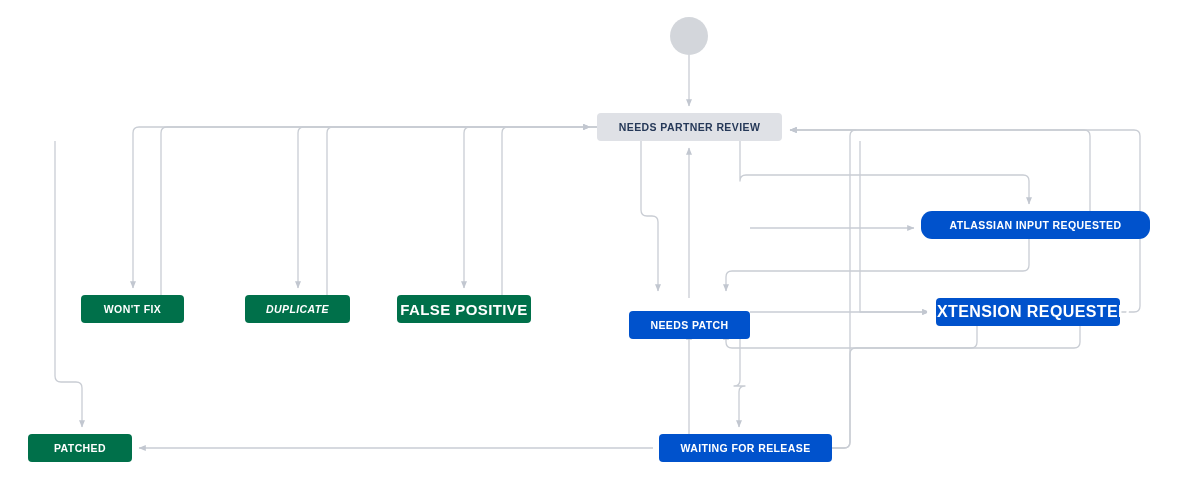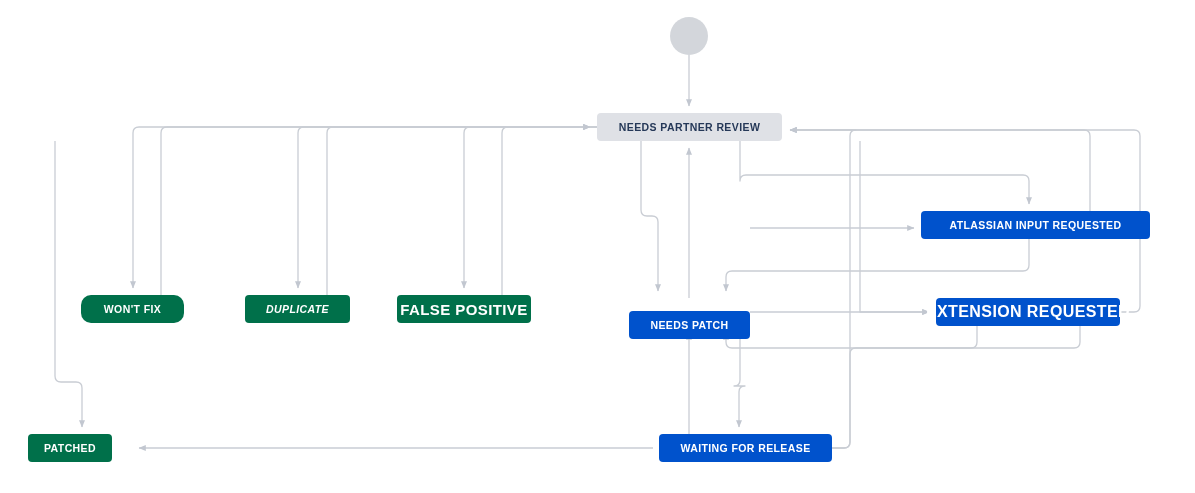--- a/index.html
+++ b/index.html
@@ -82,38 +82,38 @@
         <path d="M 1080,326 L 1080,342 Q 1080,348 1074,348 L 856,348 Q 850,348 850,354 L 850,442 Q 850,448 844,448 L 826,448" fill="none" stroke="#C9CDD4" stroke-width="1.3" stroke-linecap="butt" stroke-linejoin="round"></path>
       </g>
   </svg>
   <div id="node-layer">
       <div class="node start" style="left: 670px; top: 17px; width: 38px; height: 38px; background: rgb(211, 214, 219); color: rgb(37, 56, 88); font-size: 10px;">
         <span class="node-label"></span>
       </div>
       <div class="node" style="left: 597px; top: 113px; width: 185px; height: 28px; background: rgb(223, 225, 230); color: rgb(37, 56, 88); font-size: 10.5px;">
         <span class="node-label">NEEDS PARTNER REVIEW</span>
       </div>
-      <div class="node" style="left: 81px; top: 295px; width: 103px; height: 28px; background: rgb(0, 112, 74); color: rgb(255, 255, 255); font-size: 10.5px; border-radius: 10px;">
+      <div class="node" style="left: 81px; top: 295px; width: 103px; height: 28px; background: rgb(0, 112, 74); color: rgb(255, 255, 255); font-size: 10.5px;">
         <span class="node-label">WON'T FIX</span>
       </div>
       <div class="node" style="left: 245px; top: 295px; width: 105px; height: 28px; background: rgb(0, 112, 74); color: rgb(255, 255, 255); font-size: 10.5px; font-style: italic;">
         <span class="node-label">DUPLICATE</span>
       </div>
       <div class="node" style="left: 397px; top: 295px; width: 134px; height: 28px; background: rgb(0, 112, 74); color: rgb(255, 255, 255); font-size: 15px;">
         <span class="node-label">FALSE POSITIVE</span>
       </div>
       <div class="node" style="left: 629px; top: 311px; width: 121px; height: 28px; background: rgb(0, 82, 204); color: rgb(255, 255, 255); font-size: 10.5px;">
         <span class="node-label">NEEDS PATCH</span>
       </div>
-      <div class="node" style="left: 921px; top: 211px; width: 229px; height: 28px; background: rgb(0, 82, 204); color: rgb(255, 255, 255); font-size: 10.5px;">
+      <div class="node" style="left: 921px; top: 211px; width: 229px; height: 28px; background: rgb(0, 82, 204); color: rgb(255, 255, 255); font-size: 10.5px; border-radius: 11px;">
         <span class="node-label">ATLASSIAN INPUT REQUESTED</span>
       </div>
       <div class="node" style="left: 936px; top: 298px; width: 184px; height: 28px; background: rgb(0, 82, 204); color: rgb(255, 255, 255); font-size: 16px;">
         <span class="node-label">EXTENSION REQUESTED</span>
       </div>
       <div class="node" style="left: 659px; top: 434px; width: 173px; height: 28px; background: rgb(0, 82, 204); color: rgb(255, 255, 255); font-size: 10.5px;">
         <span class="node-label">WAITING FOR RELEASE</span>
       </div>
-      <div class="node" style="left: 28px; top: 434px; width: 84px; height: 28px; background: rgb(0, 112, 74); color: rgb(255, 255, 255); font-size: 10.5px; align-items: center;">
+      <div class="node" style="left: 28px; top: 434px; width: 104px; height: 28px; background: rgb(0, 112, 74); color: rgb(255, 255, 255); font-size: 10.5px; align-items: center;">
         <span class="node-label">PATCHED</span>
       </div>
     </div>
 </div>
 
 </body></html>

